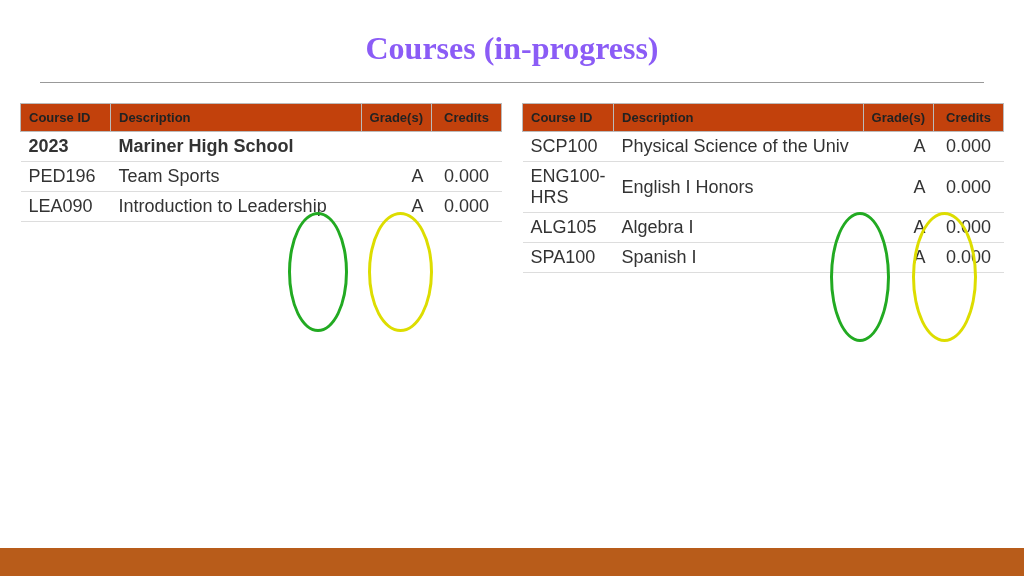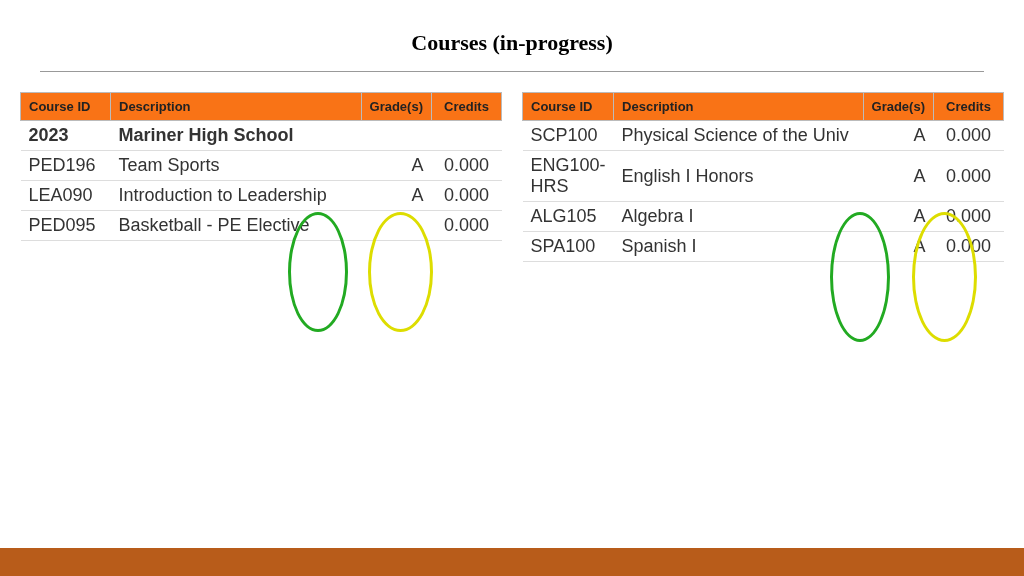--- a/index.html
+++ b/index.html
@@ -8,40 +8,40 @@
       font-family: Arial, sans-serif;
       width: 1024px;
       height: 576px;
       overflow: hidden;
       position: relative;
     }
 
     .page-title {
       text-align: center;
       padding: 30px 0 15px 0;
-      font-size: 22px;
+      font-size: 32px;
       font-weight: 900;
-      color: #000000;
+      color: #8b5cf6;
       font-family: Georgia, serif;
     }
 
     .divider {
       border: none;
       border-top: 1px solid #999;
       margin: 0 40px 20px 40px;
     }
 
     table {
       width: 100%;
       border-collapse: collapse;
       font-size: 13px;
     }
 
     thead tr {
-      background: #f97316;
+      background: #c2410c;
     }
 
     thead th {
       padding: 6px 8px;
       text-align: left;
       font-weight: bold;
       font-size: 13px;
       color: #222;
       border: 1px solid #bbb;
     }
@@ -169,26 +169,20 @@
           <td>Team Sports</td>
           <td class="grade-col">A</td>
           <td class="credits-col">0.000</td>
         </tr>
         <tr>
           <td class="courseid-col">LEA090</td>
           <td>Introduction to Leadership</td>
           <td class="grade-col">A</td>
           <td class="credits-col">0.000</td>
         </tr>
-        <tr>
-          <td class="courseid-col">PED095</td>
-          <td>Basketball - PE Elective</td>
-          <td class="grade-col"></td>
-          <td class="credits-col">0.000</td>
-        </tr>
       </tbody>
     </table>
   </div>
 
   <div class="right-table">
     <table>
       <thead>
         <tr>
           <th class="courseid-col">Course ID</th>
           <th>Description</th>

